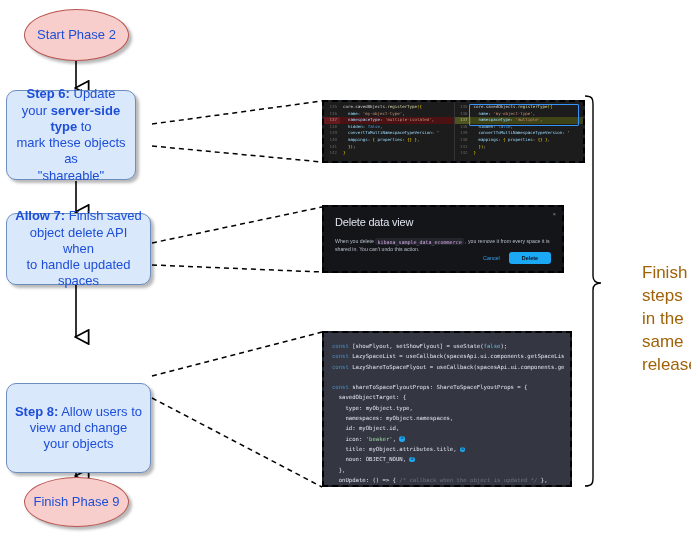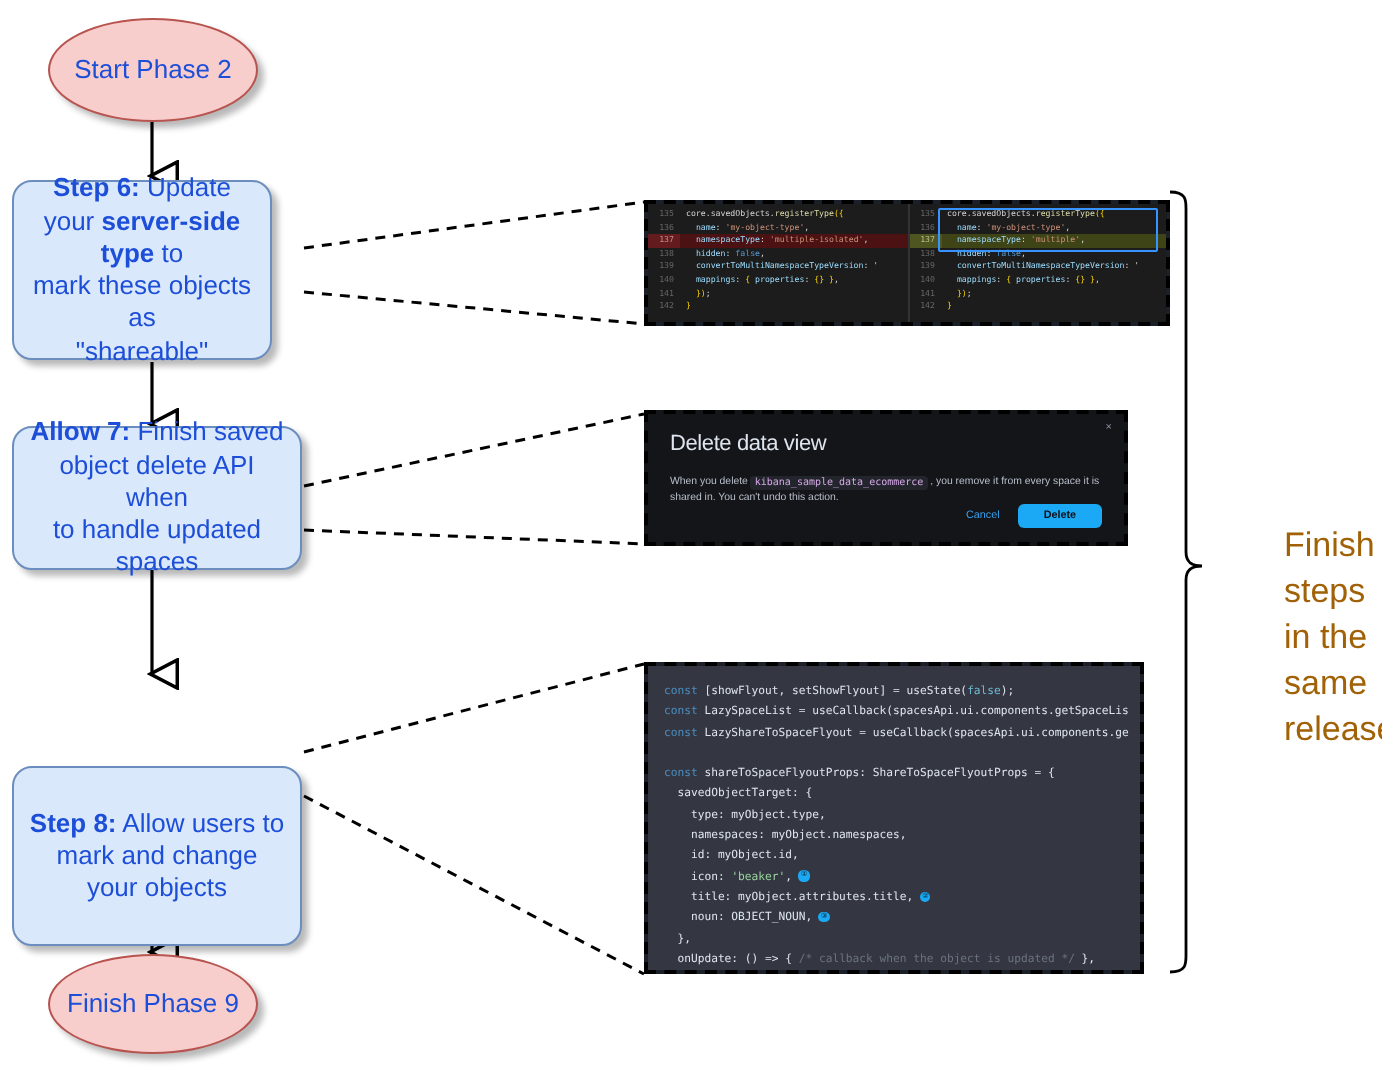--- a/index.html
+++ b/index.html
@@ -255,21 +255,21 @@
     <div>
       <span class="t"><b>Allow 7:</b><span> Finish saved</span></span>
       <span class="t">object delete API when</span>
       <span class="t">to handle updated spaces</span>
     </div>
   </div>
 
   <div class="node process" style="left:6px; top:338px; width:145px; height:90px;margin-top:45px;">
     <div>
       <span class="t"><b>Step 8:</b><span> Allow users to</span></span>
-      <span class="t">mark and change</span>
+      <span class="t">view and change</span>
       <span class="t">your objects</span>
     </div>
   </div>
 
   <div class="node terminator" style="left:24px; top:477px; width:105px; height:50px;">
     <span>Finish Phase 9</span>
   </div>
 
   <div class="shot" style="left:322px; top:100px; width:263px; height:63px;">
     <div class="diff">

